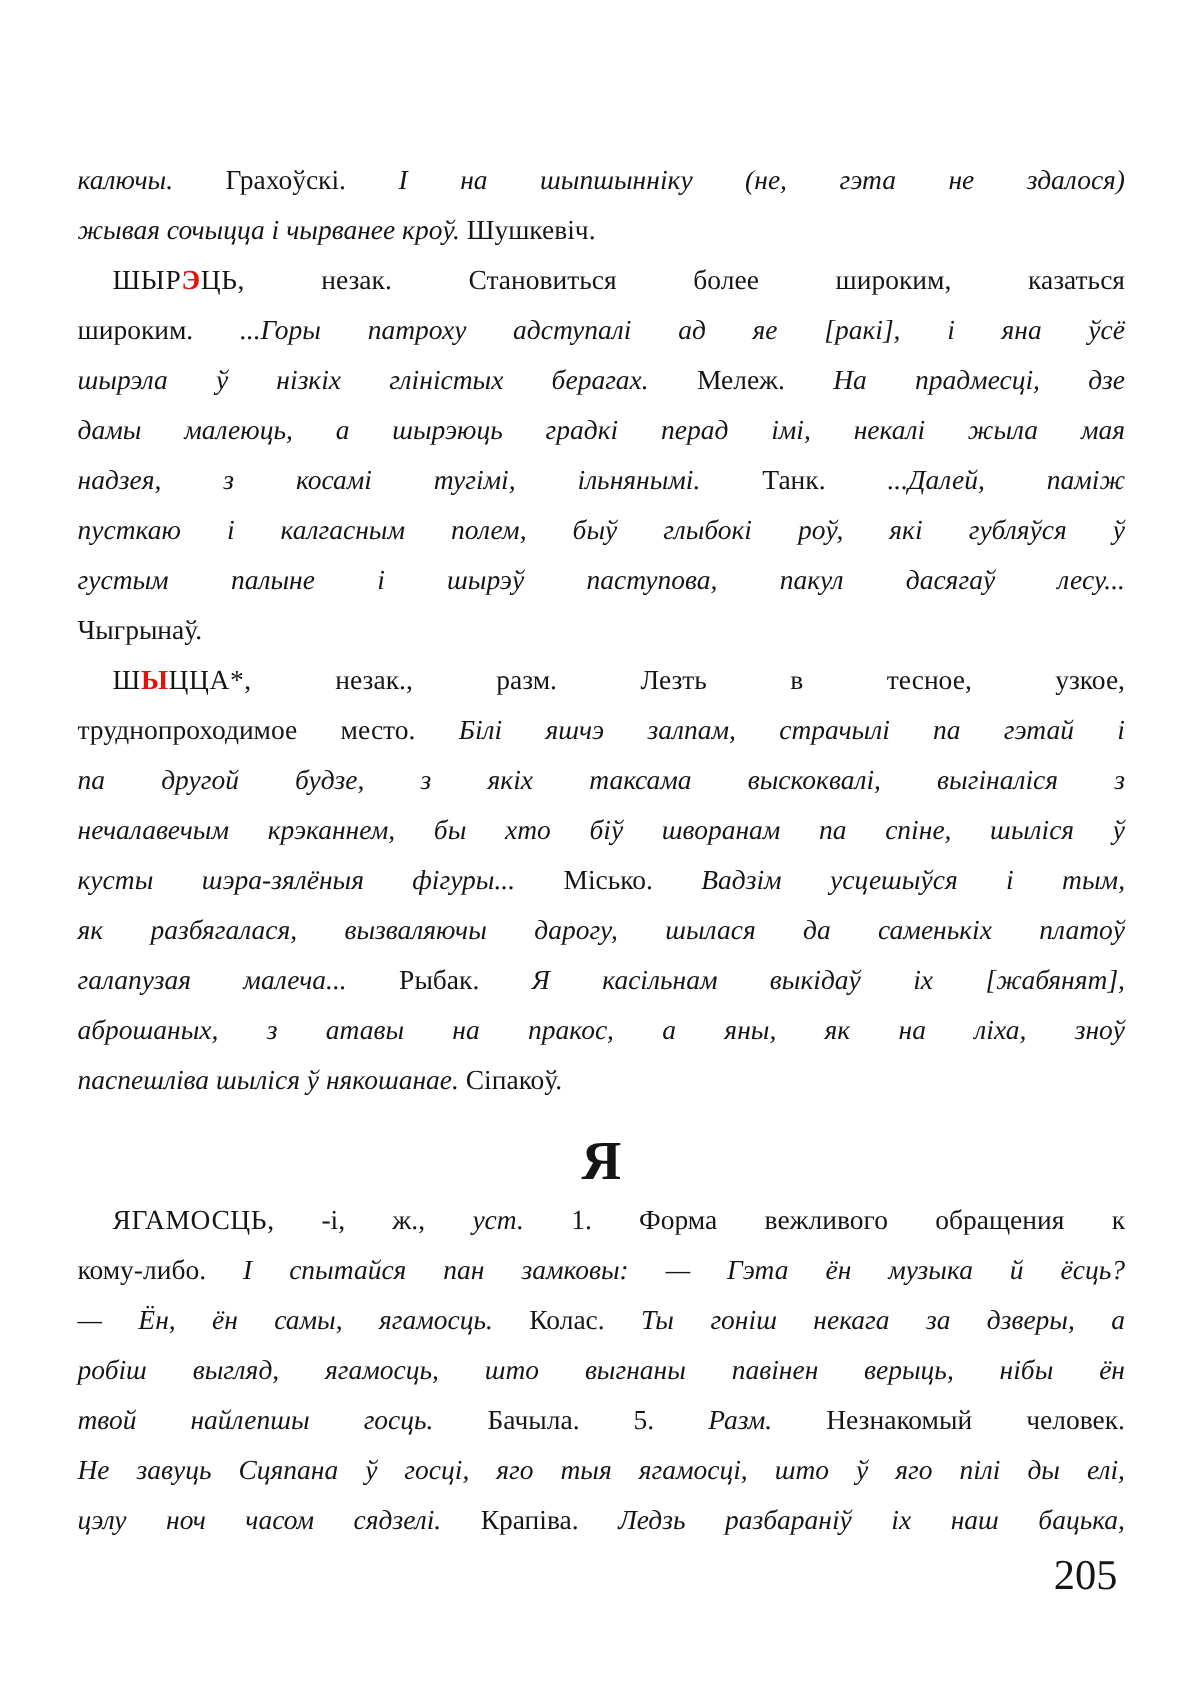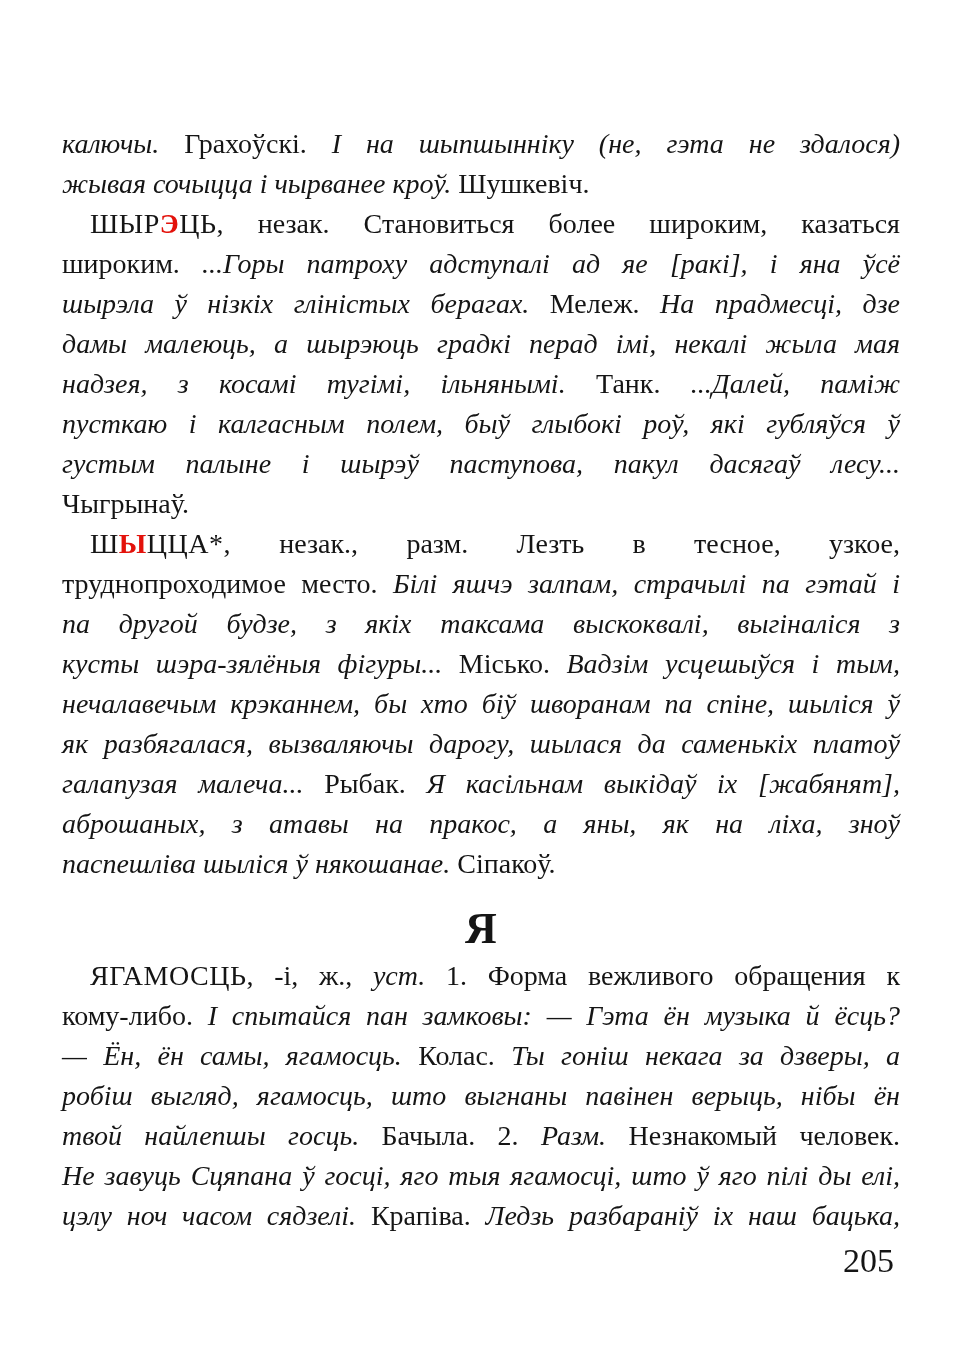--- a/index.html
+++ b/index.html
@@ -16,21 +16,21 @@
     font-family: "Liberation Serif", "DejaVu Serif", serif;
     color: #151515;
   }
   .text-content {
     position: absolute;
     left: 62px;
     top: 124px;
     width: 838px;
   }
   .line {
-    font-size: 28px;
+    font-size: 22px;
     line-height: 40px;
     height: 40px;
     white-space: normal;
   }
   .line-justify {
     text-align: justify;
     text-align-last: justify;
   }
   .line-left {
     text-align: right;
@@ -70,29 +70,29 @@
       <div class="line line-justify"><span class="seg-r">широким. </span><span class="seg-i">...Горы патроху адступалі ад яе [ракі], і яна ўсё</span></div>
       <div class="line line-justify"><span class="seg-i">шырэла ў нізкіх гліністых берагах. </span><span class="seg-r">Мележ. </span><span class="seg-i">На прадмесці, дзе</span></div>
       <div class="line line-justify"><span class="seg-i">дамы малеюць, а шырэюць градкі перад імі, некалі жыла мая</span></div>
       <div class="line line-justify"><span class="seg-i">надзея, з косамі тугімі, ільнянымі. </span><span class="seg-r">Танк. </span><span class="seg-i">...Далей, паміж</span></div>
       <div class="line line-justify"><span class="seg-i">пусткаю і калгасным полем, быў глыбокі роў, які губляўся ў</span></div>
       <div class="line line-justify"><span class="seg-i">густым палыне і шырэў паступова, пакул дасягаў лесу...</span></div>
       <div class="line line-left"><span class="seg-r">Чыгрынаў.</span></div>
       <div class="line line-justify line-indent"><span class="seg-b">Ш</span><span class="seg-br" style="color: rgb(227, 18, 11);">Ы</span><span class="seg-b">ЦЦА*,</span><span class="seg-r"> незак., разм. Лезть в тесное, узкое,</span></div>
       <div class="line line-justify"><span class="seg-r">труднопроходимое место. </span><span class="seg-i">Білі яшчэ залпам, страчылі па гэтай і</span></div>
       <div class="line line-justify"><span class="seg-i">па другой будзе, з якіх таксама выскоквалі, выгіналіся з</span></div>
+      <div class="line line-justify"><span class="seg-i">нечалавечым крэканнем, бы хто біў шворанам па спіне, шыліся ў</span></div>
       <div class="line line-justify"><span class="seg-i">кусты шэра-зялёныя фігуры... </span><span class="seg-r">Місько. </span><span class="seg-i">Вадзім усцешыўся і тым,</span></div>
-      <div class="line line-justify"><span class="seg-i">нечалавечым крэканнем, бы хто біў шворанам па спіне, шыліся ў</span></div>
       <div class="line line-justify"><span class="seg-i">як разбягалася, вызваляючы дарогу, шылася да саменькіх платоў</span></div>
       <div class="line line-justify"><span class="seg-i">галапузая малеча... </span><span class="seg-r">Рыбак. </span><span class="seg-i">Я касільнам выкідаў іх [жабянят],</span></div>
       <div class="line line-justify"><span class="seg-i">аброшаных, з атавы на пракос, а яны, як на ліха, зноў</span></div>
       <div class="line line-left"><span class="seg-i">паспешліва шыліся ў някошанае. </span><span class="seg-r">Сіпакоў.</span></div>
       <div class="section-header">Я</div>
       <div class="line line-justify line-indent"><span class="seg-b">ЯГАМОСЦЬ</span><span class="seg-r">, -і, ж., </span><span class="seg-i">уст.</span><span class="seg-r"> 1. Форма вежливого обращения к</span></div>
       <div class="line line-justify"><span class="seg-r">кому-либо. </span><span class="seg-i">І спытайся пан замковы: — Гэта ён музыка й ёсць?</span></div>
       <div class="line line-justify"><span class="seg-i">— Ён, ён самы, ягамосць. </span><span class="seg-r">Колас. </span><span class="seg-i">Ты гоніш некага за дзверы, а</span></div>
       <div class="line line-justify"><span class="seg-i">робіш выгляд, ягамосць, што выгнаны павінен верыць, нібы ён</span></div>
-      <div class="line line-justify"><span class="seg-i">твой найлепшы госць. </span><span class="seg-r">Бачыла. 2. </span><span class="seg-i">Разм.</span><span class="seg-r"> Незнакомый человек.</span></div>
+      <div class="line line-justify"><span class="seg-i">твой найлепшы госць. </span><span class="seg-r">Бачыла. 5. </span><span class="seg-i">Разм.</span><span class="seg-r"> Незнакомый человек.</span></div>
       <div class="line line-justify"><span class="seg-i">Не завуць Сцяпана ў госці, яго тыя ягамосці, што ў яго пілі ды елі,</span></div>
       <div class="line line-justify"><span class="seg-i">цэлу ноч часом сядзелі. </span><span class="seg-r">Крапіва. </span><span class="seg-i">Ледзь разбараніў іх наш бацька,</span></div>
     </div>
   <div class="page-number">205</div>
 </div>
 
 </body></html>

